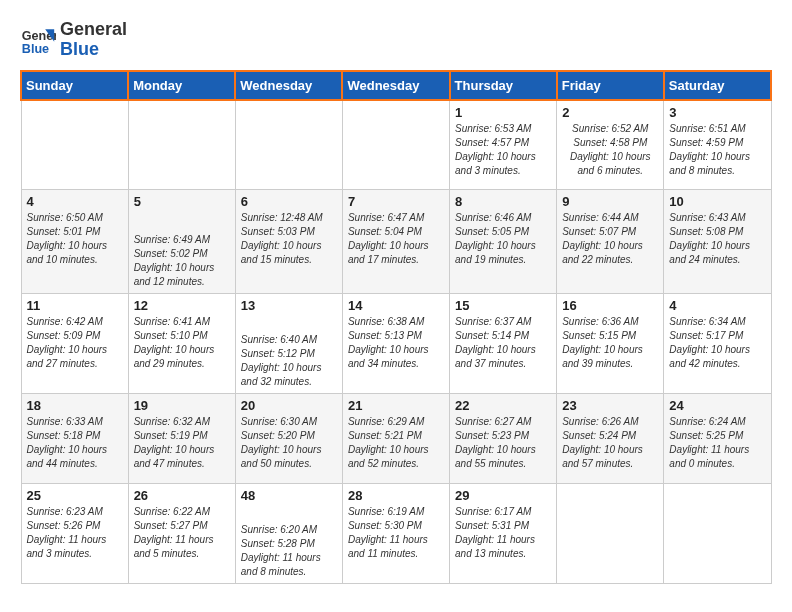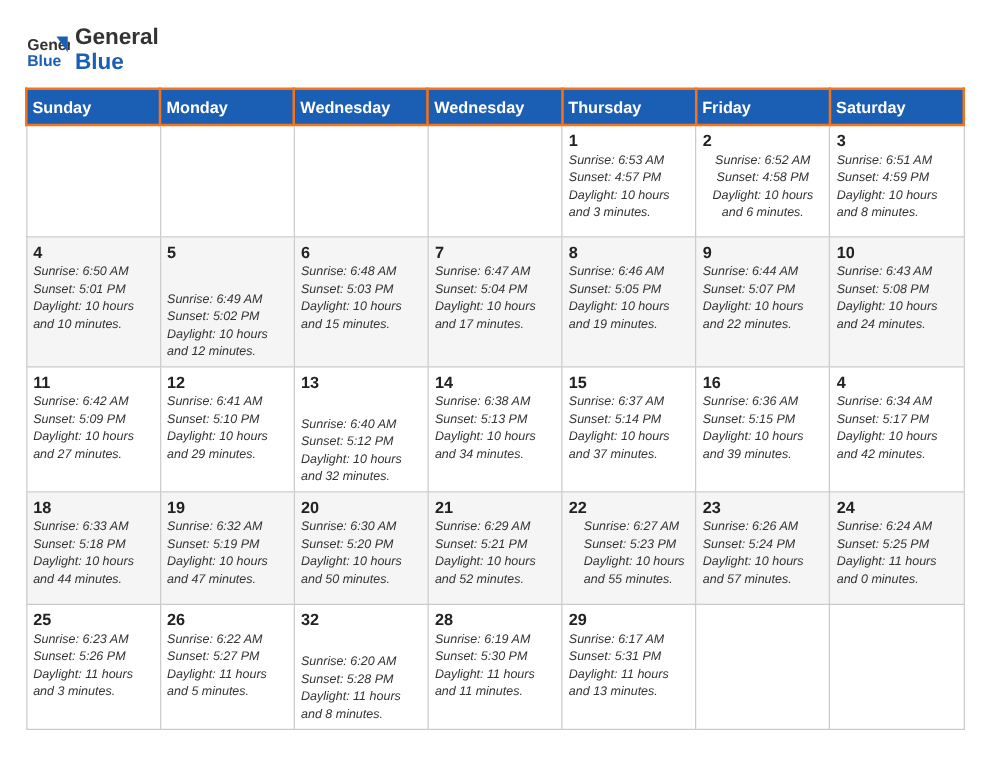--- a/index.html
+++ b/index.html
@@ -155,21 +155,21 @@
         </td>
         <td>
           <span class="day-number">5</span>
           <div class="day-info" style="white-space: pre-line; margin-top: 24px;">Sunrise: 6:49 AM
 Sunset: 5:02 PM
 Daylight: 10 hours
 and 12 minutes.</div>
         </td>
         <td>
           <span class="day-number">6</span>
-          <div class="day-info" style="white-space: pre-line;">Sunrise: 6:48 AM
+          <div class="day-info" style="white-space: pre-line;">Sunrise: 12:48 AM
 Sunset: 5:03 PM
 Daylight: 10 hours
 and 15 minutes.</div>
         </td>
         <td>
           <span class="day-number">7</span>
           <div class="day-info" style="white-space: pre-line;">Sunrise: 6:47 AM
 Sunset: 5:04 PM
 Daylight: 10 hours
 and 17 minutes.</div>
@@ -271,21 +271,21 @@
         </td>
         <td>
           <span class="day-number">21</span>
           <div class="day-info" style="white-space: pre-line;">Sunrise: 6:29 AM
 Sunset: 5:21 PM
 Daylight: 10 hours
 and 52 minutes.</div>
         </td>
         <td>
           <span class="day-number">22</span>
-          <div class="day-info" style="white-space: pre-line; margin-left: 12px;">Sunrise: 6:27 AM
+          <div class="day-info" style="white-space: pre-line;">Sunrise: 6:27 AM
 Sunset: 5:23 PM
 Daylight: 10 hours
 and 55 minutes.</div>
         </td>
         <td>
           <span class="day-number">23</span>
           <div class="day-info" style="white-space: pre-line;">Sunrise: 6:26 AM
 Sunset: 5:24 PM
 Daylight: 10 hours
 and 57 minutes.</div>
@@ -307,21 +307,21 @@
 and 3 minutes.</div>
         </td>
         <td>
           <span class="day-number">26</span>
           <div class="day-info" style="white-space: pre-line;">Sunrise: 6:22 AM
 Sunset: 5:27 PM
 Daylight: 11 hours
 and 5 minutes.</div>
         </td>
         <td>
-          <span class="day-number">32</span>
+          <span class="day-number">48</span>
           <div class="day-info" style="white-space: pre-line; margin-top: 20px;">Sunrise: 6:20 AM
 Sunset: 5:28 PM
 Daylight: 11 hours
 and 8 minutes.</div>
         </td>
         <td>
           <span class="day-number">28</span>
           <div class="day-info" style="white-space: pre-line;">Sunrise: 6:19 AM
 Sunset: 5:30 PM
 Daylight: 11 hours

